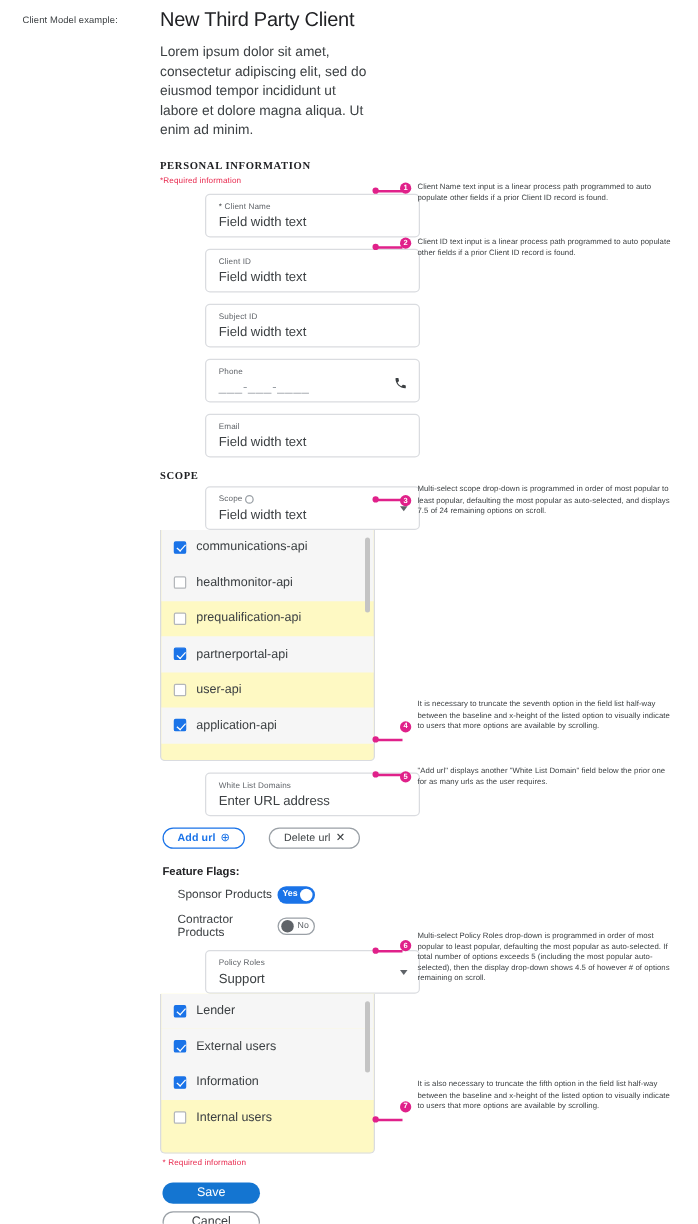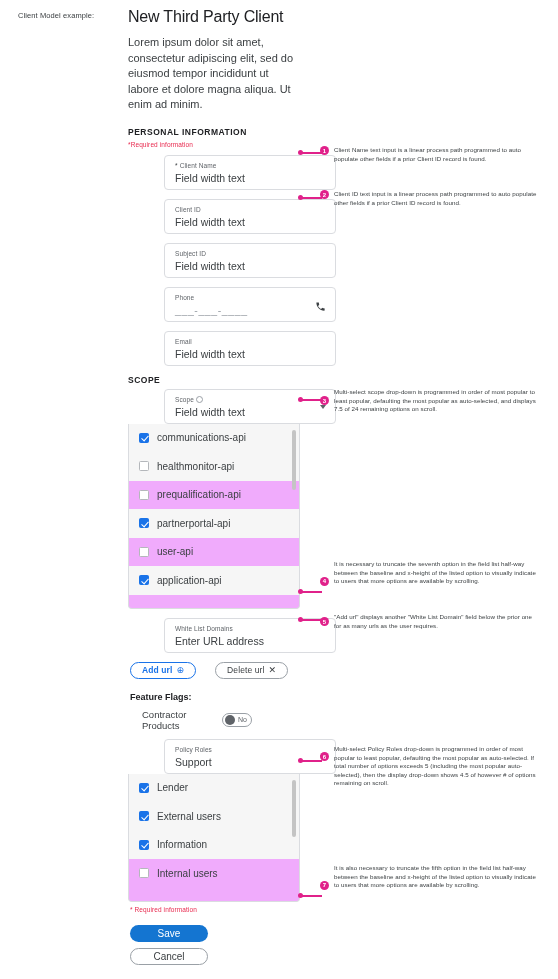--- a/index.html
+++ b/index.html
@@ -23,20 +23,21 @@
     font-size:16px;font-weight:400;color:#202124;letter-spacing:-.2px;
     margin:0 0 9px 0;line-height:18px;
   }
   .form-lorem{
     font-size:11px;line-height:15.5px;color:#3c4043;margin:0 0 14px 0;
     width:168px;
   }
   .section-head{
     font-size:8.5px;font-weight:700;letter-spacing:.5px;color:#202124;
     margin:0 0 4px 0;
+    font-family:Liberation Serif, serif;
   }
   .req-note{
     font-size:6.5px;color:#e8294e;margin:0 0 7px 0;letter-spacing:.1px;
   }
   .req-note-bottom{
     font-size:6.5px;color:#e8294e;margin:4px 0 0 2px;letter-spacing:.1px;
   }
 
   
   .field{
@@ -66,21 +67,21 @@
     position:absolute;right:9px;top:15px;width:0;height:0;
     border-left:3.5px solid transparent;border-right:3.5px solid transparent;
     border-top:4px solid #5f6368;
   }
 
   
   .dd-wrap{position:relative;width:172px;}
   .dd-field{margin-bottom:0;}
   .dd-list{
     box-sizing:border-box;width:172px;border:1px solid #dadce0;
-    border-top:none;border-radius:0 0 4px 4px;background:#f0abfc;
+    border-top:none;border-radius:0 0 4px 4px;background:#fef9c3;
     position:relative;overflow:hidden;
   }
   .dd-opt{
     display:flex;align-items:center;gap:8px;height:28.5px;
     padding:0 10px;font-size:10px;color:#3c4043;box-sizing:border-box;
   }
   .dd-opt.alt{background:#f6f6f6;}
   .dd-opt.clip{height:14px;overflow:hidden;align-items:flex-start;padding-top:0;}
   .dd-opt.clip .cb,.dd-opt.clip .otxt{position:relative;top:6px;}
   .cb{
@@ -254,20 +255,27 @@
         <span class="g">⊕</span>
       </span>
       <span class="pill grey">
         <span>Delete url</span>
         <span class="g">✕</span>
       </span>
     </div>
 
     <div class="ff-title">Feature Flags:</div>
 
+    <div class="ff-row">
+      <span class="ff-label">Sponsor Products</span>
+      <span class="toggle on">
+        <span class="tlabel">Yes</span>
+        <span class="knob"></span>
+      </span>
+    </div>
 
     <div class="ff-row">
       <span class="ff-label">Contractor Products</span>
       <span class="toggle off">
         <span class="tlabel">No</span>
         <span class="knob"></span>
       </span>
     </div>
 
     <div class="dd-wrap" style="margin-top:8px;">

